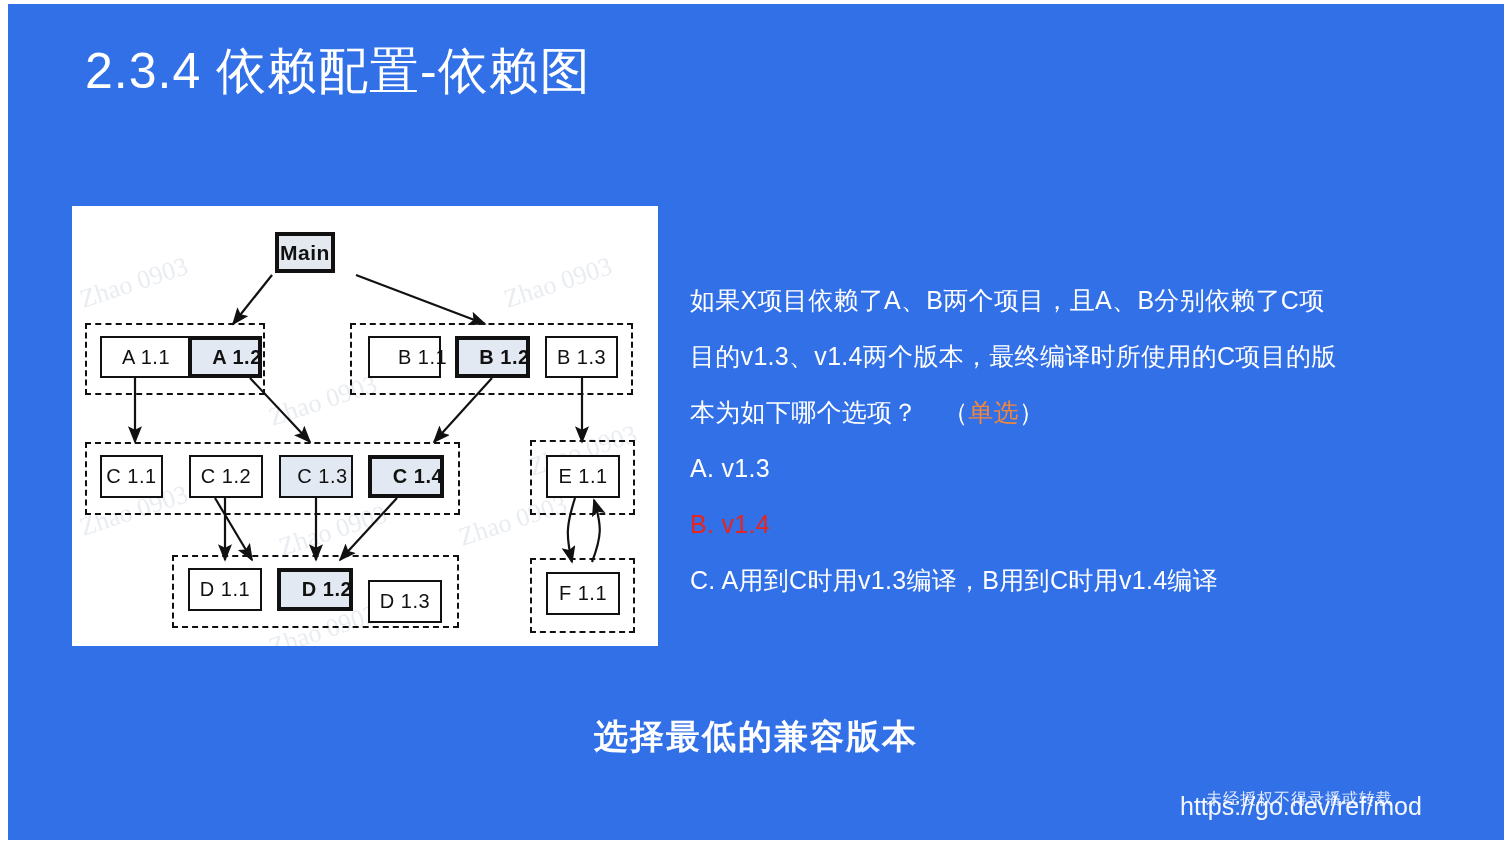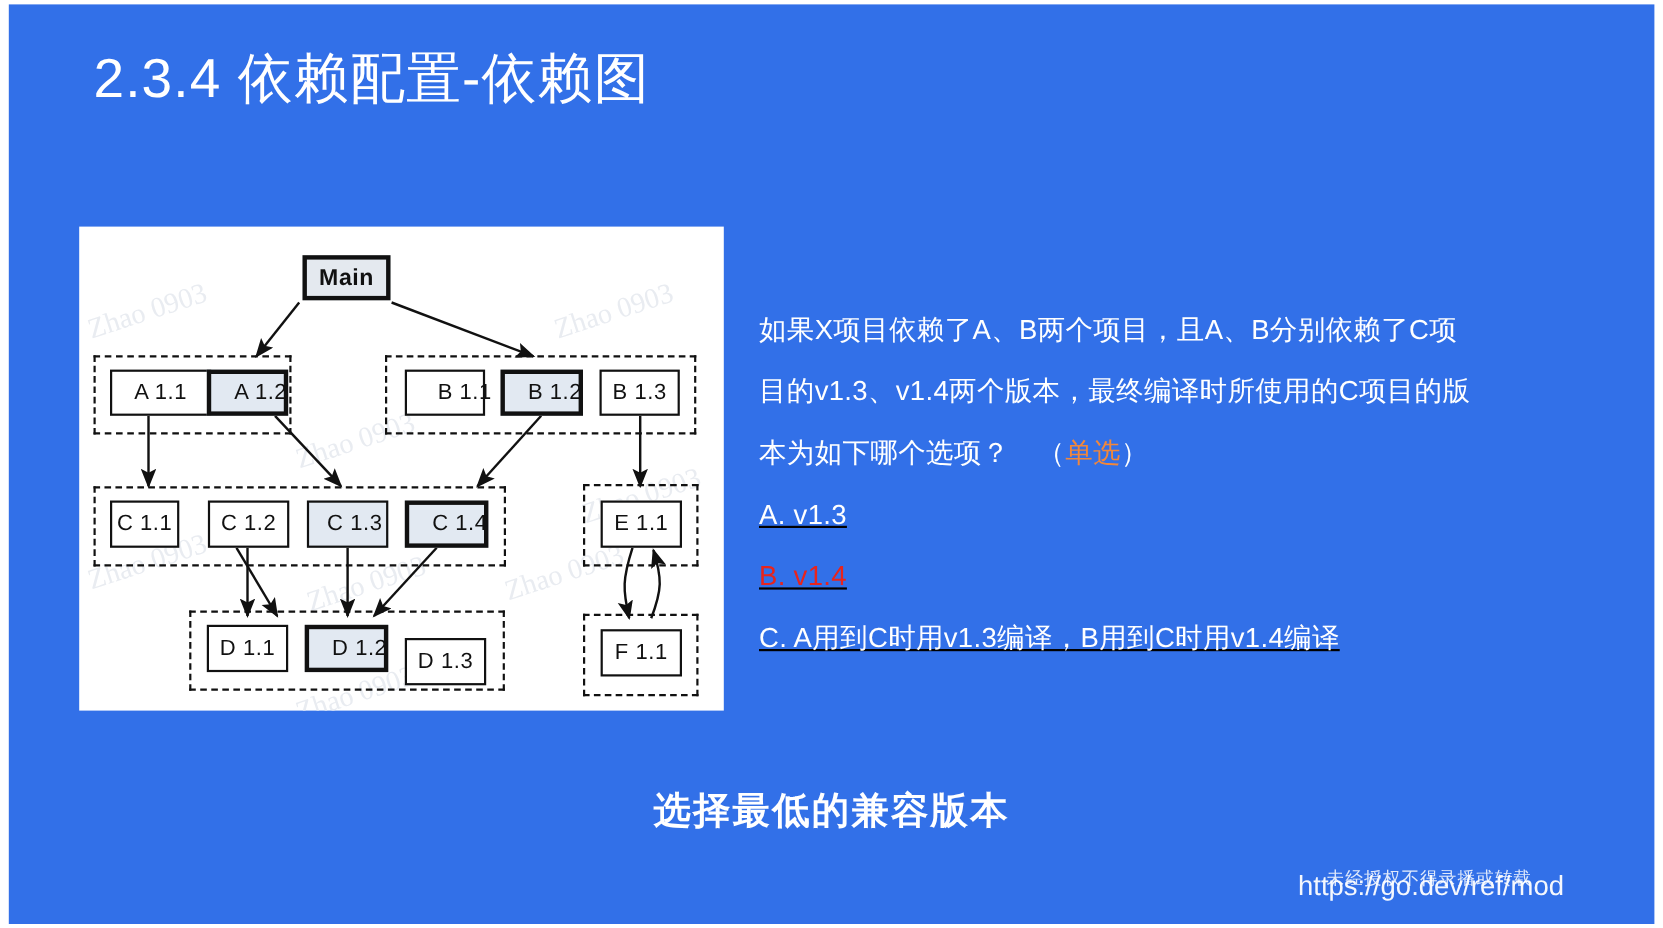--- a/index.html
+++ b/index.html
@@ -89,21 +89,21 @@
     font-size: 20px;
     color: #111111;
     letter-spacing: 0.5px;
     white-space: nowrap;
   }
   .node.fill {
     background: #e2e9f2;
   }
   .node.bold {
     border-width: 4px;
-    font-weight: normal;
+    font-weight: bold;
     padding-left: 24px;
   }
   .node.main {
     background: #e4e9ef;
     border-width: 4px;
     font-weight: bold;
     font-size: 21px;
   }
 
   
@@ -118,21 +118,20 @@
     letter-spacing: 0.3px;
   }
   .single-choice {
     color: #f2873a;
   }
   #options {
     position: absolute;
     left: 690px;
     top: 440px;
     width: 800px;
-    text-decoration: underline;
   }
   .opt {
     color: #ffffff;
     font-size: 25px;
     line-height: 56px;
     letter-spacing: 0.3px;
     white-space: nowrap;
   }
   .opt.answer {
     color: #e8241c;
@@ -225,21 +224,21 @@
         <line x1="244" y1="292" x2="244" y2="354"></line>
 
         <line x1="325" y1="292" x2="268" y2="354"></line>
 
         <path d="M503,292 C494,320 494,330 500,356"></path>
 
         <path d="M520,356 C530,330 530,320 522,294"></path>
       </g>
     </svg>
 
-    <div class="node main" style="left:203px; top:26px; width:80px; height:41px;">Main</div>
+    <div class="node main" style="left:203px; top:26px; width:60px; height:41px;">Main</div>
 
     <div class="group" style="left:13px; top:117px; width:180px; height:72px;"></div>
     <div class="node" style="left:28px;  top:130px; width:92px; height:42px;">A 1.1</div>
     <div class="node fill bold" style="left:116px; top:130px; width:74px; height:42px;">A 1.2</div>
 
     <div class="group" style="left:278px; top:117px; width:283px; height:72px;"></div>
     <div class="node" style="left:296px; top:130px; width:73px; height:42px;padding-left:36px;">B 1.1</div>
     <div class="node fill bold" style="left:383px; top:130px; width:75px; height:42px;">B 1.2</div>
     <div class="node" style="left:473px; top:130px; width:73px; height:42px;">B 1.3</div>
 

